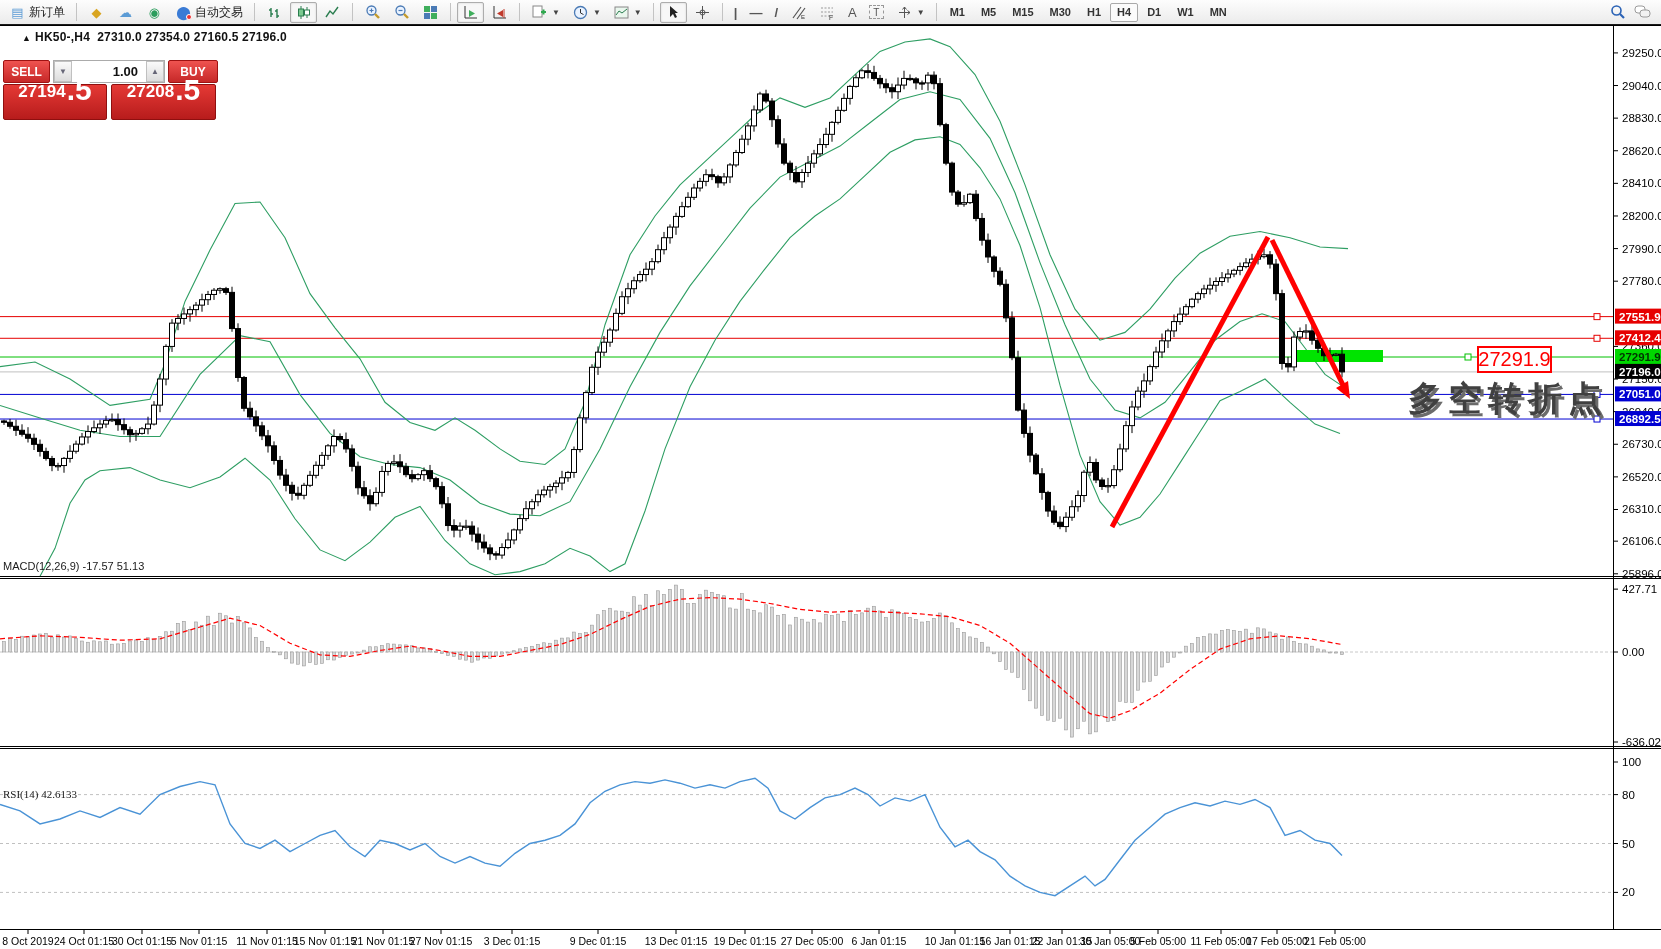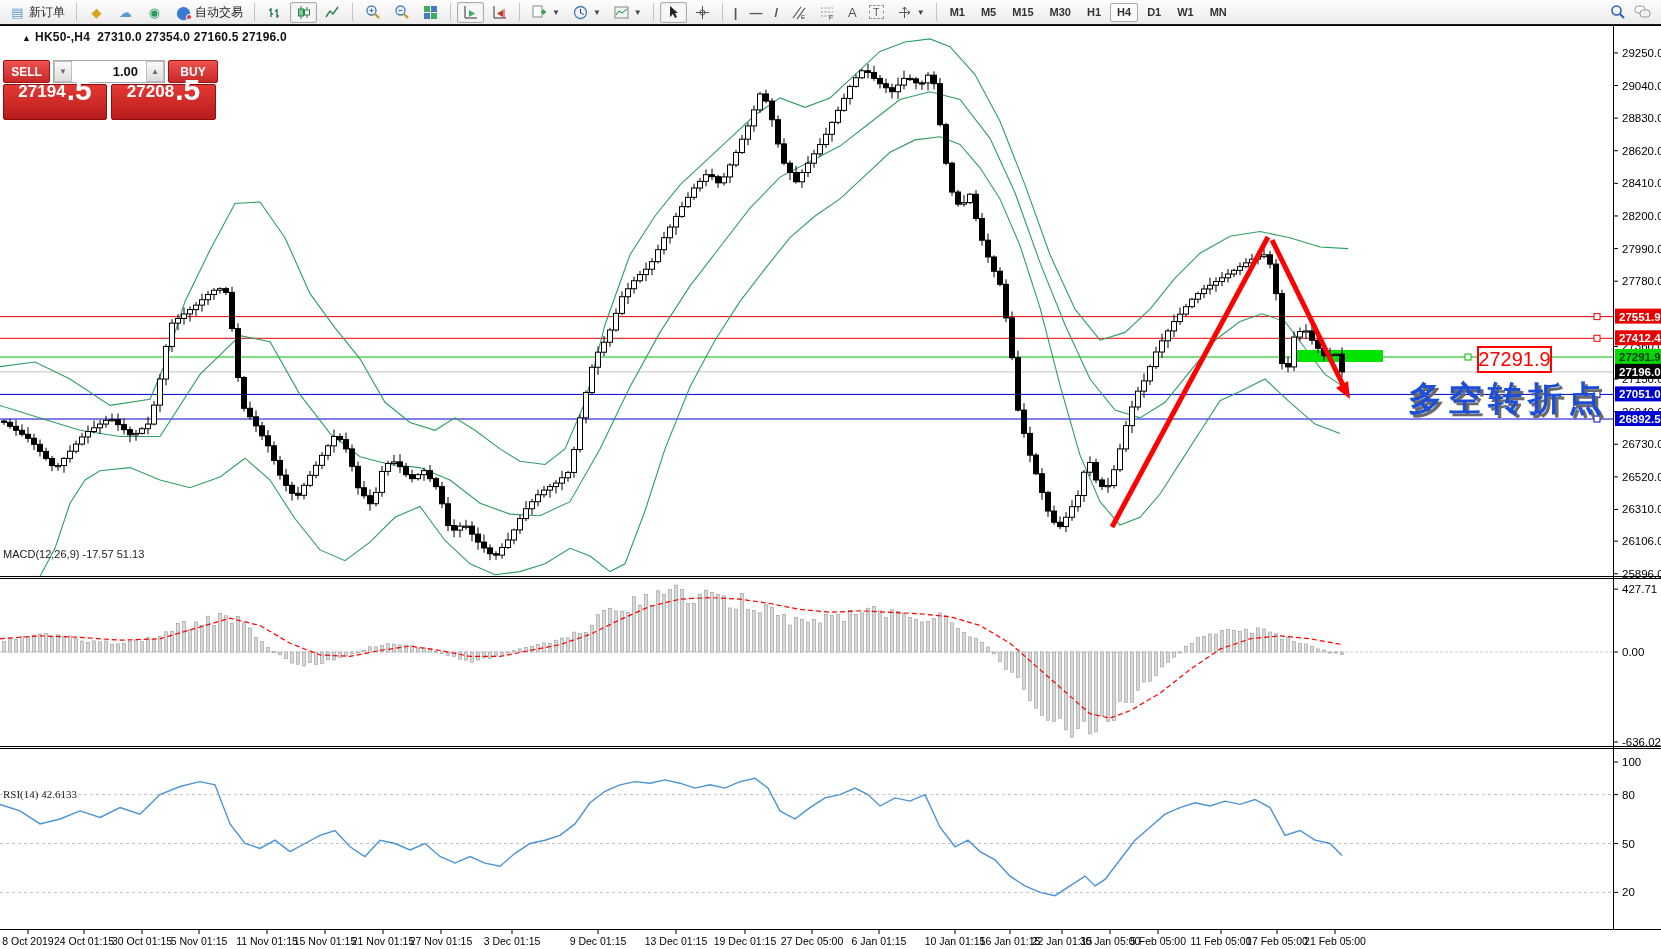--- a/index.html
+++ b/index.html
@@ -50,21 +50,21 @@
     border:1px solid #8f0f0f; padding-bottom:14px; }
   #sell-price-box { width:104px; } #buy-price-box { width:105px; }
   .pmain { font-size:17px; line-height:26px; } 
   .pbig  { font-size:30px; line-height:30px; margin-left:1px; }
 
   
   #price-callout { position:absolute; left:1477px; top:346px; width:75px; height:27px;
     border:2px solid #ff0000; color:#ff0000; background:#fff; font-size:20px;
     display:flex; align-items:center; justify-content:center; z-index:22; }
   #cn-note { position:absolute; left:1408px; top:376px; font-size:34px; font-weight:bold;
-    color:#1d4ed8; letter-spacing:6px; text-shadow:3px 3px 0 #6b6b6b; z-index:22;
+    color:#404040; letter-spacing:6px; text-shadow:3px 3px 0 #6b6b6b; z-index:22;
     white-space:nowrap; }
 
   
   .ind-label { position:absolute; left:3px; font-size:11px; color:#1a1a1a; z-index:20; }
 
   svg text { font-family:"Liberation Sans", sans-serif; }
 </style>
 </head>
 <body>
 
@@ -1121,19 +1121,19 @@
         <text x="1158" y="945" font-size="10.5" fill="#000" text-anchor="middle">5 Feb 05:00</text>
         <line x1="1221" y1="930" x2="1221" y2="934" stroke="#000"></line>
         <text x="1221" y="945" font-size="10.5" fill="#000" text-anchor="middle">11 Feb 05:00</text>
         <line x1="1277" y1="930" x2="1277" y2="934" stroke="#000"></line>
         <text x="1277" y="945" font-size="10.5" fill="#000" text-anchor="middle">17 Feb 05:00</text>
         <line x1="1335" y1="930" x2="1335" y2="934" stroke="#000"></line>
         <text x="1335" y="945" font-size="10.5" fill="#000" text-anchor="middle">21 Feb 05:00</text>
       </g>
     </svg>
 
-  <div class="ind-label" style="top:548px;">MACD(12,26,9) -17.57 51.13</div>
+  <div class="ind-label" style="top:560px;">MACD(12,26,9) -17.57 51.13</div>
   <div class="ind-label" style="top:788px;font-family:Liberation Serif, serif;">RSI(14) 42.6133</div>
 
   <div id="price-callout">27291.9</div>
   <div id="cn-note">多空转折点</div>
 
 </div>
 
 </body></html>

